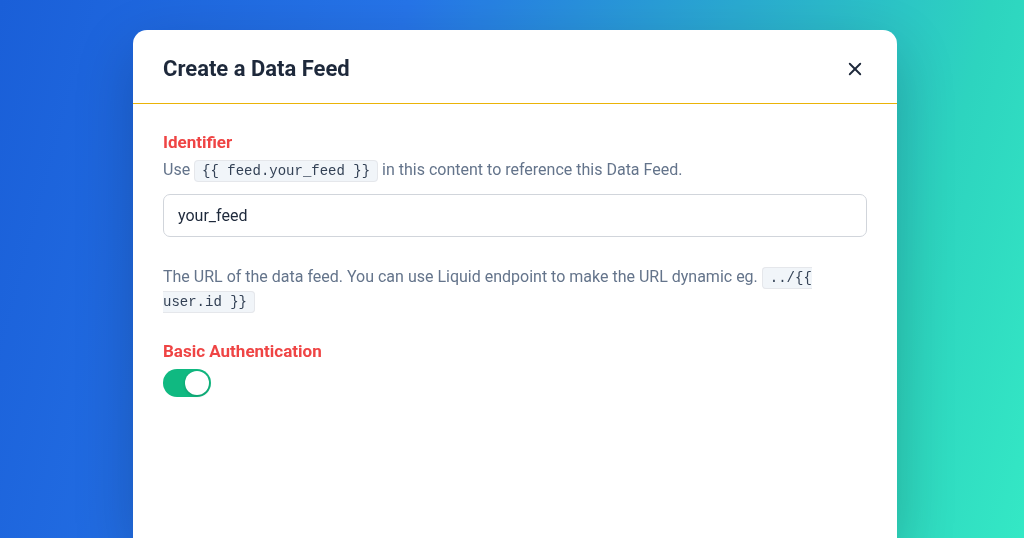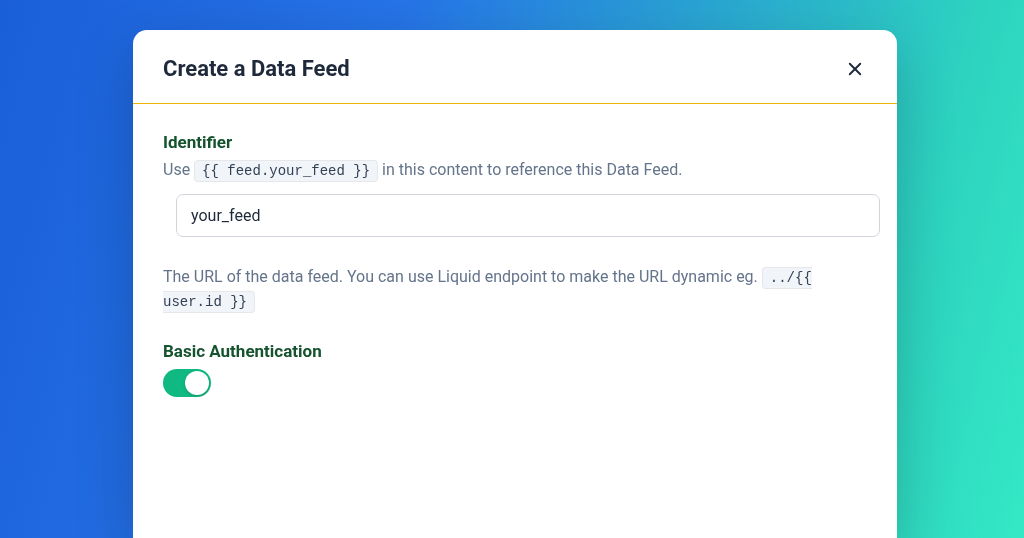--- a/index.html
+++ b/index.html
@@ -53,21 +53,21 @@
     }
     .modal-body {
       padding: 28px 30px;
     }
     .form-section {
       margin-bottom: 28px;
     }
     .field-label {
       font-size: 17px;
       font-weight: 700;
-      color: #14532d;
+      color: #ef4444;
       margin-bottom: 6px;
     }
     .field-help {
       font-size: 16px;
       color: #64748b;
       margin-bottom: 12px;
       line-height: 1.5;
     }
     .inline-code {
       font-family: 'SFMono-Regular', Consolas, 'Liberation Mono', Menlo, monospace;
@@ -81,21 +81,20 @@
     }
     .text-input {
       width: 100%;
       padding: 11px 14px;
       font-size: 16px;
       border: 1px solid #d1d5db;
       border-radius: 7px;
       color: #1e293b;
       font-family: inherit;
       outline: none;
-      margin-left: 13px;
     }
     .toggle-wrapper {
       margin-top: 8px;
     }
     .toggle {
       width: 48px;
       height: 28px;
       background: #10b981;
       border-radius: 14px;
       position: relative;

